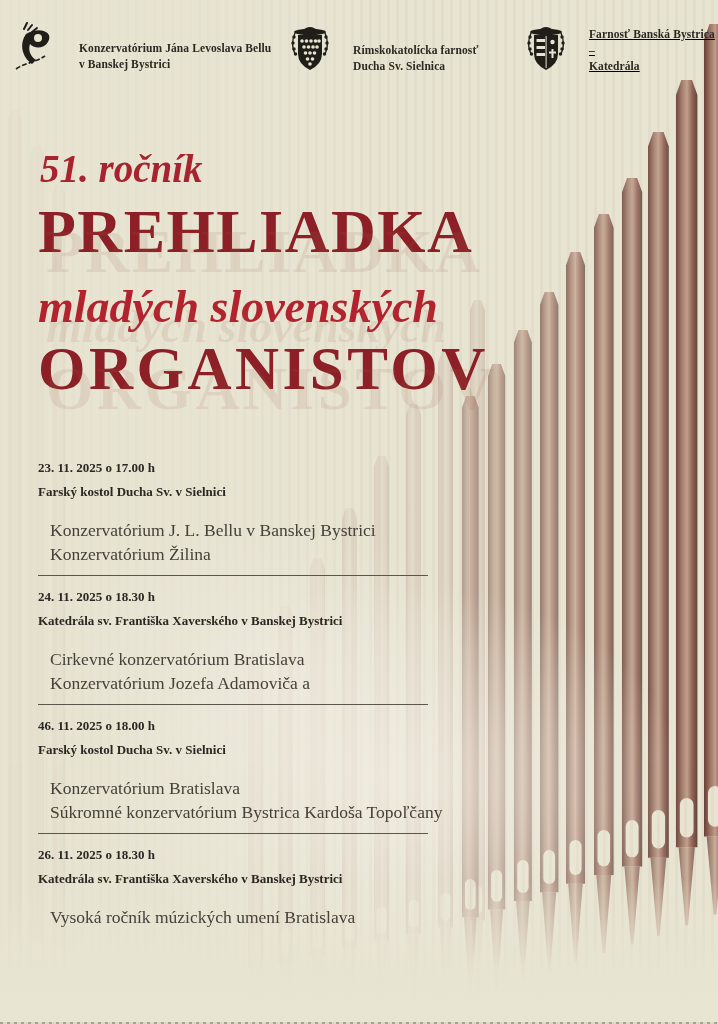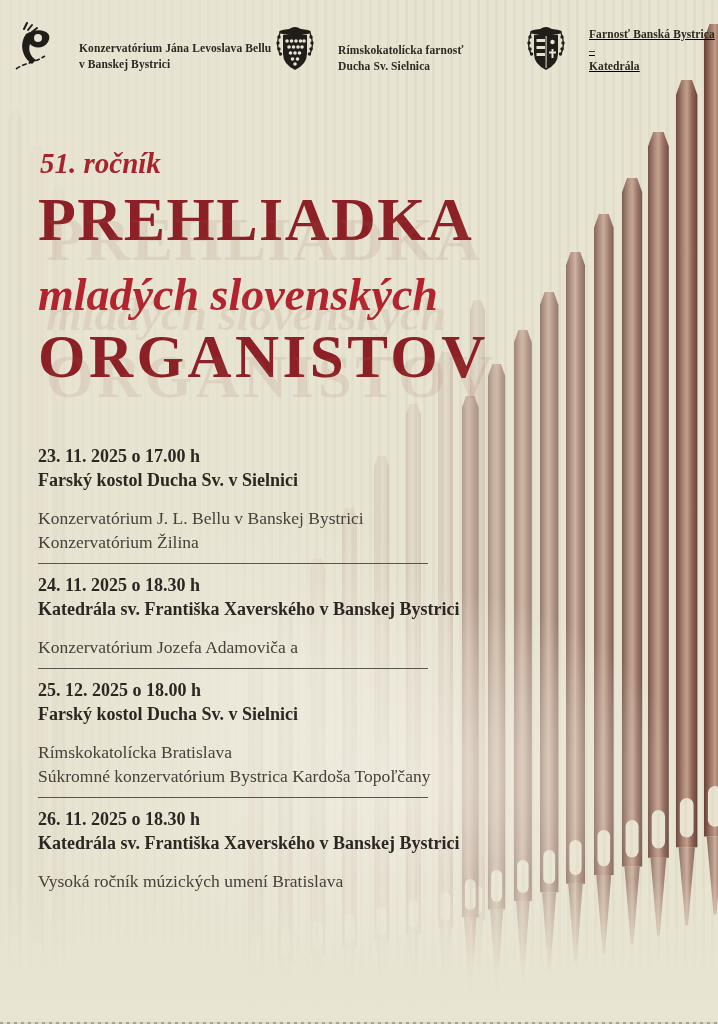--- a/index.html
+++ b/index.html
@@ -20,42 +20,42 @@
     background:
       radial-gradient(420px 280px at 54% 76%, rgba(241,237,226,0.78), rgba(241,237,226,0) 70%),
       radial-gradient(300px 200px at 38% 64%, rgba(238,234,222,0.55), rgba(238,234,222,0) 70%),
       linear-gradient(180deg, rgba(232,228,210,0) 0 86%, rgba(232,228,210,0.92) 95%, #e9e5d3 100%);}
 
   .bottom-edge{position:absolute;left:0;right:0;bottom:0;height:2px;
     background:repeating-linear-gradient(90deg, rgba(95,80,62,0.45) 0 3px, rgba(95,80,62,0.08) 3px 7px);}
 
   
   .logo{position:absolute;top:22px;display:flex;align-items:flex-end;gap:21px;}
-  .logo-1{left:14px;} .logo-2{left:273px;} .logo-3{left:524px;text-decoration:underline;}
+  .logo-1{left:14px;} .logo-2{left:288px;} .logo-3{left:524px;text-decoration:underline;}
   .logo svg{flex:0 0 auto;}
   .logo-text{font-family:"Liberation Serif", serif;font-weight:bold;font-size:11.5px;
     line-height:1.4;color:#2c2822;letter-spacing:0.1px;}
 
   
   .content{position:absolute;inset:0;padding-left:38px;}
 
-  .edition{margin:146px 0 0 2px;font-size:29px;line-height:1.2;font-style:italic;font-weight:bold;
+  .edition{margin:146px 0 0 2px;font-size:39px;line-height:1.2;font-style:italic;font-weight:bold;
     color:#a7242e;}
   .tline{position:relative;}
   .echo{position:absolute;left:0;top:0;transform:translate(8px,20px);color:#a0624f;opacity:0.13;
     pointer-events:none;white-space:nowrap;}
   .t1{margin-top:6px;font-size:62px;line-height:1.06;font-weight:bold;color:#8d2026;letter-spacing:1.5px;}
   .t2{margin-top:16px;font-size:46px;line-height:1.12;font-style:italic;font-weight:bold;color:#b2232e;}
   .t3{margin-top:4px;font-size:61px;line-height:1.08;font-weight:bold;color:#8d2026;letter-spacing:3.5px;}
   .dates{margin-top:12px;font-size:46px;line-height:1.12;font-weight:bold;color:#8d2026;letter-spacing:1px;}
 
   
   .schedule{margin-top:54px;}
-  .dt,.vn{font-size:18px;line-height:24px;font-weight:bold;color:#2b2722;}
-  .ps{margin-top:14px;}
+  .dt,.vn{font-size:13px;line-height:24px;font-weight:bold;color:#2b2722;}
+  .ps{margin-top:14px;margin-left:12px;}
   .ps div{font-size:17.5px;line-height:24px;color:#46413a;}
   .divider{width:390px;border-top:1px solid #5b564c;margin:9px 0 9px 0;}
 </style>
 </head>
 <body>
 
 <div class="poster">
 
   <svg class="pipes-svg" id="pipes" width="718" height="1024" viewBox="0 0 718 1024">
     <defs>
@@ -300,29 +300,30 @@
           <div class="ps">
             <div>Konzervatórium J. L. Bellu v Banskej Bystrici</div>
             <div>Konzervatórium Žilina</div>
           </div>
         </div>
         <div class="divider"></div>
         <div class="section">
           <div class="dt">24. 11. 2025 o 18.30 h</div>
           <div class="vn">Katedrála sv. Františka Xaverského v Banskej Bystrici</div>
           <div class="ps">
+            <div>Cirkevné konzervatórium Bratislava</div>
             <div>Konzervatórium Jozefa Adamoviča a</div>
           </div>
         </div>
         <div class="divider"></div>
         <div class="section">
-          <div class="dt">25. 12. 2025 o 18.00 h</div>
+          <div class="dt">46. 11. 2025 o 18.00 h</div>
           <div class="vn">Farský kostol Ducha Sv. v Sielnici</div>
           <div class="ps">
-            <div>Rímskokatolícka Bratislava</div>
+            <div>Konzervatórium Bratislava</div>
             <div>Súkromné konzervatórium Bystrica Kardoša Topoľčany</div>
           </div>
         </div>
         <div class="divider"></div>
         <div class="section">
           <div class="dt">26. 11. 2025 o 18.30 h</div>
           <div class="vn">Katedrála sv. Františka Xaverského v Banskej Bystrici</div>
           <div class="ps">
             <div>Vysoká ročník múzických umení Bratislava</div>
           </div>

